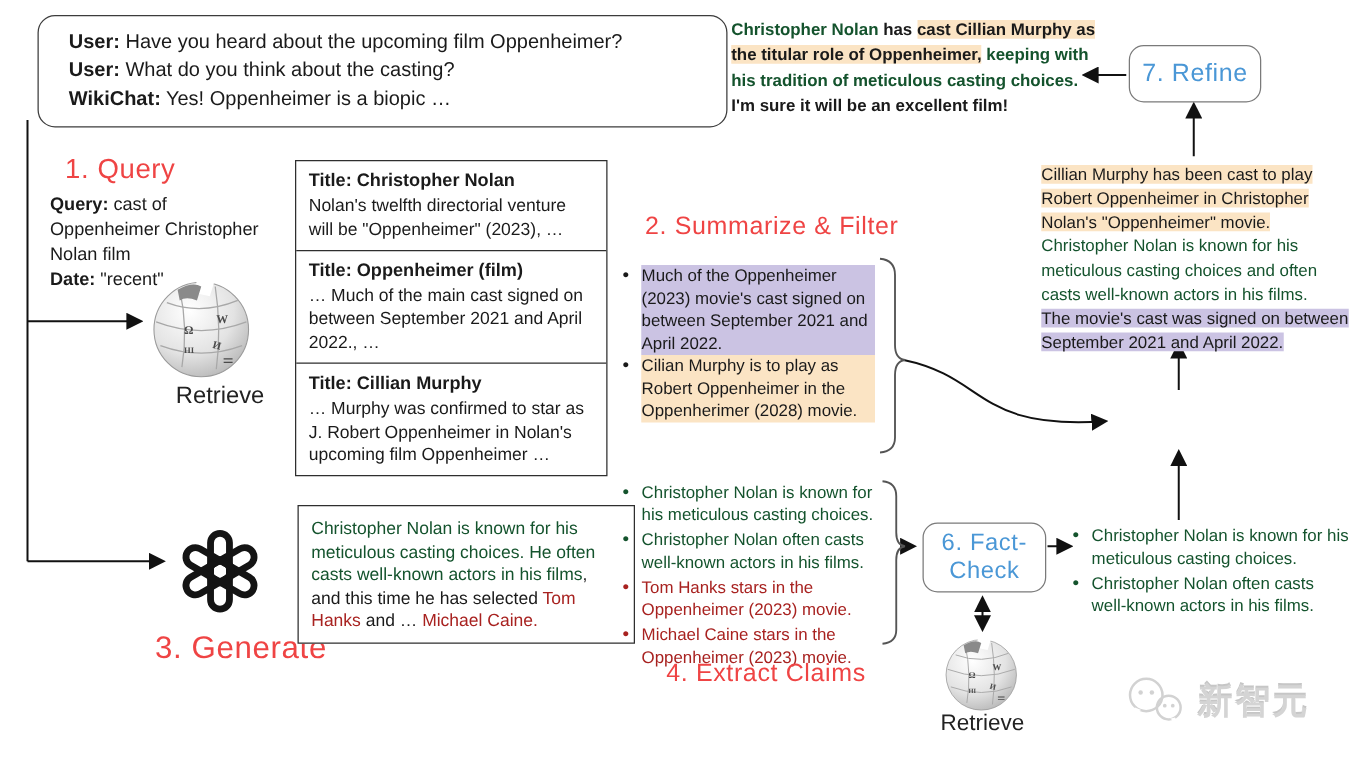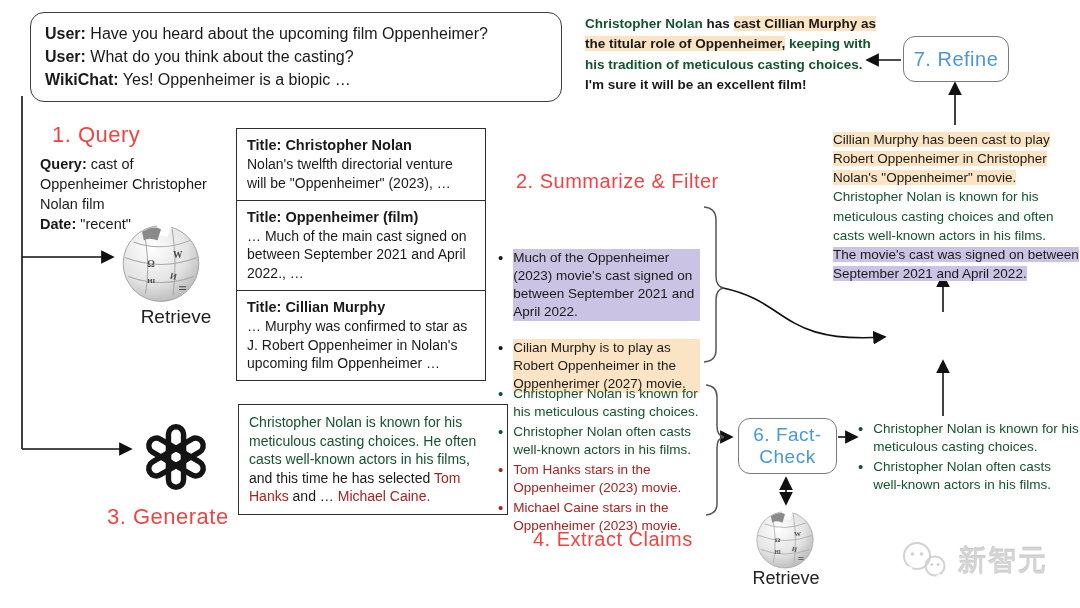--- a/index.html
+++ b/index.html
@@ -4,21 +4,21 @@
 <style>
   html,body{margin:0;padding:0;background:#fff;}
   #canvas{position:relative;width:1080px;height:608px;background:#fff;overflow:hidden;
           font-family:"Liberation Sans",sans-serif;color:#1a1a1a;}
   .abs{position:absolute;}
   .blue-label{color:#ef4444;font-size:21px;letter-spacing:.5px;white-space:nowrap;}
   .step-box{position:absolute;border:1.6px solid #7a7a7a;border-radius:12px;background:#fff;
             display:flex;align-items:center;justify-content:center;text-align:center;
             color:#4a97d6;font-size:20px;letter-spacing:.5px;line-height:1.15;}
   .chat-bubble{position:absolute;left:30px;top:12px;width:502px;border:1.6px solid #3c3c3c;
-               border-radius:14px;padding:9px 14px;font-size:16px;line-height:1.45;background:#fff;}
+               border-radius:14px;padding:9px 24px;font-size:16px;line-height:1.45;background:#fff;}
   .content-box{position:absolute;border:1.5px solid #2e2e2e;background:#fff;}
   .tb-section{padding:7px 10px;font-size:14px;line-height:1.33;}
   .tb-section + .tb-section{border-top:1.5px solid #2e2e2e;}
   .tb-section b{display:block;font-size:14.5px;}
   .seg-par{font-weight:bold;font-size:13.5px;line-height:1.5;}
   .c-green{color:#14532d;} .c-red{color:#a82220;} .c-black{color:#1a1a1a;} 
   .bg-peach{background:#fbe4c4;} .bg-lavender{background:#cbc3e3;}
   .bullets .b-item{display:flex;gap:10px;font-size:13.5px;line-height:1.33;}
   .bullets .b-item::before{content:"•";font-size:15px;line-height:1.2;color:currentColor;}
   .draft-block{font-size:13.5px;line-height:1.42;}
@@ -128,36 +128,36 @@
         <b>Title: Oppenheimer (film)</b>
         <div>… Much of the main cast signed on between September 2021 and April 2022., …</div>
       </div>
       <div class="tb-section">
         <b>Title: Cillian Murphy</b>
         <div>… Murphy was confirmed to star as J. Robert Oppenheimer in Nolan's upcoming film Oppenheimer …</div>
       </div>
     </div>
 
   <div class="abs blue-label" style="left:516px;top:170px;font-size:20px;">2. Summarize &amp; Filter</div>
-  <div class="abs bullets" style="left:498px;top:212px;width:202px;display:flex;flex-direction:column;gap:18px;margin-top:37px;">
+  <div class="abs bullets" style="left:498px;top:212px;width:202px;display:flex;flex-direction:column;gap:0;">
       <div class="b-item c-black">
         <span class="bg-lavender">Much of the Oppenheimer (2023) movie's cast signed on between September 2021 and April 2022.</span>
       </div>
       <div class="b-item c-black">
-        <span class="bg-peach">Cilian Murphy is to play as Robert Oppenheimer in the Oppenherimer (2027) movie.</span>
+        <span class="bg-peach">Cilian Murphy is to play as Robert Oppenheimer in the Oppenherimer (2028) movie.</span>
       </div>
     </div>
 
   <div class="abs draft-block" style="left:833px;top:130px;width:251px;"><span class="c-black bg-peach">Cillian Murphy has been cast to play Robert Oppenheimer in Christopher Nolan's "Oppenheimer" movie.</span><br><span class="c-green">Christopher Nolan is known for his meticulous casting choices and often casts well-known actors in his films.</span><br><span class="c-black bg-lavender">The movie's cast was signed on between September 2021 and April 2022.</span></div>
 
 
   <svg class="abs" style="left:139px;top:420px;" width="74" height="74">
       <use href="#openai"></use>
     </svg>
-  <div class="abs blue-label" style="left:107px;top:504px;font-size:22px;">3. Generate</div>
+  <div class="abs blue-label" style="left:124px;top:504px;font-size:25px;">3. Generate</div>
 
   <div class="content-box" style="left:238px;top:404px;width:248px;padding:8px 10px;font-size:14px;line-height:1.33;"><span class="c-green">Christopher Nolan is known for his meticulous casting choices. He often casts well-known actors in his films</span><span class="c-black">, and this time he has selected </span><span class="c-red">Tom Hanks</span><span class="c-black"> and … </span><span class="c-red">Michael Caine</span><span class="c-red">.</span></div>
 
   <div class="abs bullets" style="left:498px;top:385px;width:212px;display:flex;flex-direction:column;gap:2px;">
       <div class="b-item c-green">
         <span>Christopher Nolan is known for his meticulous casting choices.</span>
       </div>
       <div class="b-item c-green">
         <span>Christopher Nolan often casts well-known actors in his films.</span>
       </div>

